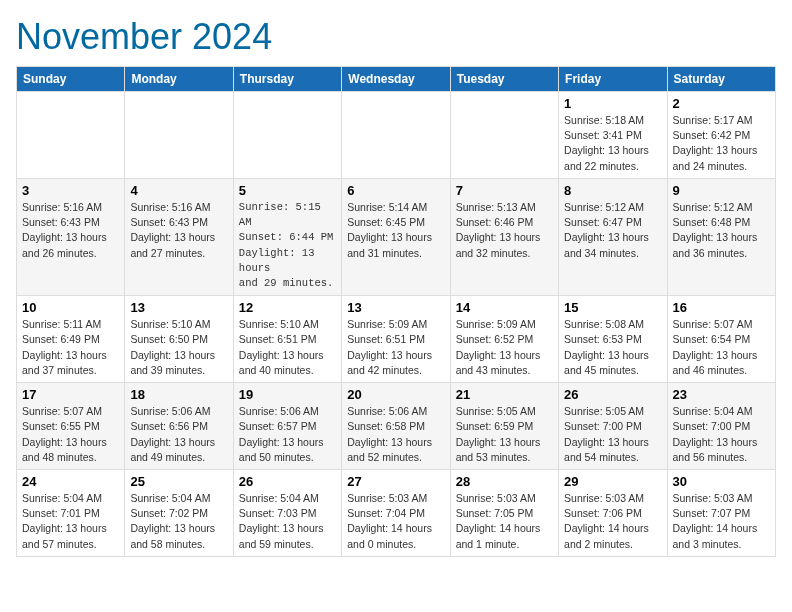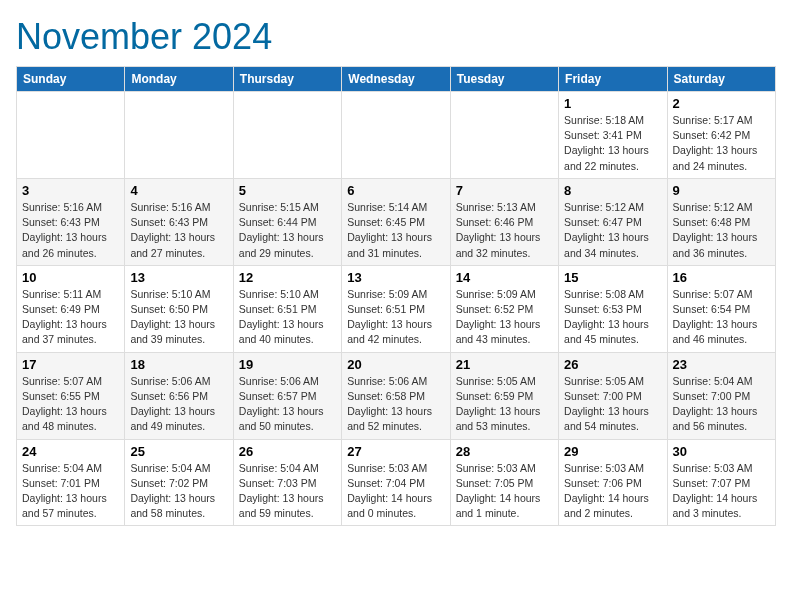--- a/index.html
+++ b/index.html
@@ -127,21 +127,21 @@
         </td>
         <td>
           <span class="day-num">4</span>
           <div class="day-info" style="white-space: pre-line;">Sunrise: 5:16 AM
 Sunset: 6:43 PM
 Daylight: 13 hours
 and 27 minutes.</div>
         </td>
         <td>
           <span class="day-num">5</span>
-          <div class="day-info" style="white-space: pre-line;">Sunrise: 5:15 AM
+          <div class="day-info" style="white-space: pre-line; font-family: Liberation Mono, monospace;">Sunrise: 5:15 AM
 Sunset: 6:44 PM
 Daylight: 13 hours
 and 29 minutes.</div>
         </td>
         <td>
           <span class="day-num">6</span>
           <div class="day-info" style="white-space: pre-line;">Sunrise: 5:14 AM
 Sunset: 6:45 PM
 Daylight: 13 hours
 and 31 minutes.</div>

